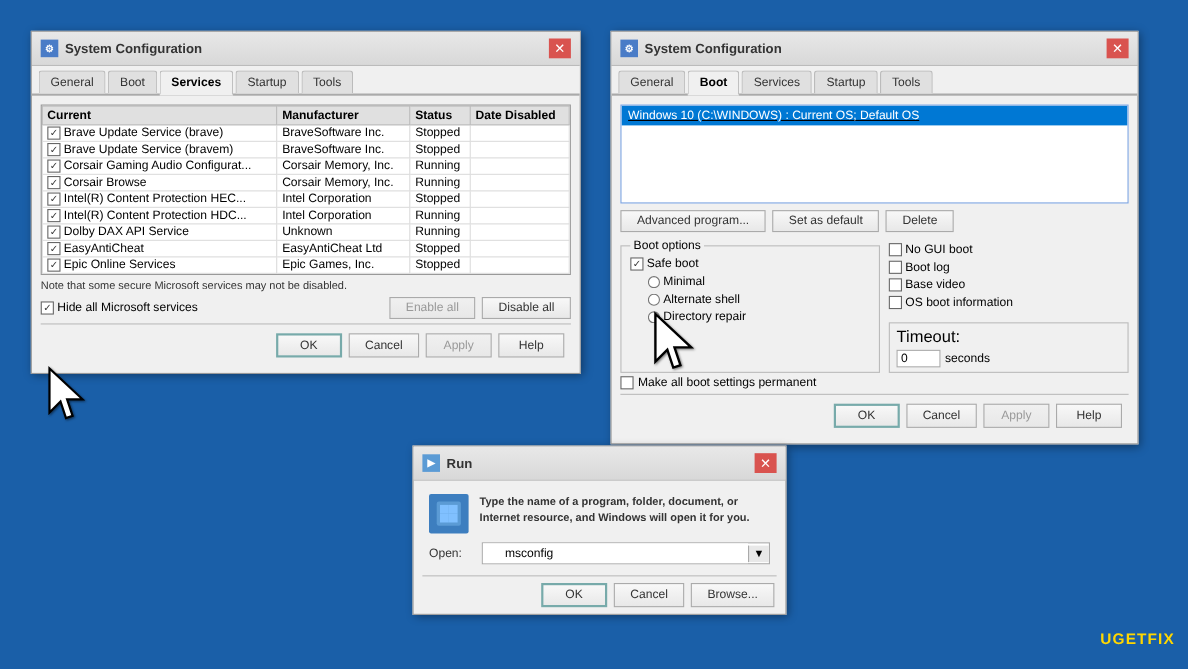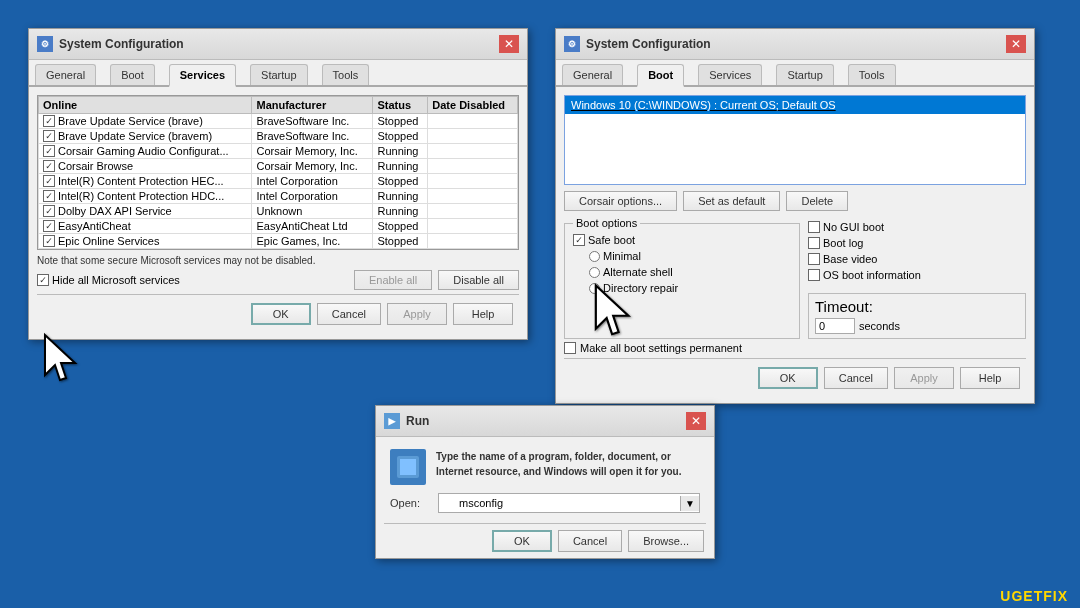--- a/index.html
+++ b/index.html
@@ -63,21 +63,21 @@
       align-items: center;
       justify-content: center;
     }
 
     
     .win-tabs {
       display: flex;
       border-bottom: 2px solid #aaa;
       background: #f0f0f0;
       padding: 4px 6px 0;
-      gap: 14px;
+      gap: 2px;
     }
 
     .win-tab {
       padding: 4px 10px;
       border: 1px solid #bbb;
       border-bottom: none;
       background: #e0e0e0;
       cursor: pointer;
       font-size: 11px;
       color: #333;
@@ -313,21 +313,21 @@
     
     .sep-line {
       border: none;
       border-top: 1px solid #bbb;
       margin: 4px 0;
     }
 
     
     .ugetfix-logo {
       position: absolute;
-      bottom: 4px;
+      bottom: 20px;
       right: 12px;
       color: white;
       font-size: 14px;
       font-weight: 700;
       letter-spacing: 1px;
     }
 
     .ugetfix-logo span {
       color: #ffd700;
     }
@@ -362,21 +362,21 @@
     <div class="win-tab active">Services</div>
     <div class="win-tab">Startup</div>
     <div class="win-tab">Tools</div>
   </div>
   <div class="win-content">
     <div class="table-container">
       <div class="table-scroll">
         <table class="services-table">
           <thead>
             <tr>
-              <th>Online</th>
+              <th>Current</th>
               <th>Manufacturer</th>
               <th>Status</th>
               <th>Date Disabled</th>
             </tr>
           </thead>
           <tbody id="services-tbody">
           <tr>
       <td>
         <div class="cb-wrap">
           <div class="cb checked"></div>
@@ -521,21 +521,21 @@
     <div class="win-tab active">Boot</div>
     <div class="win-tab">Services</div>
     <div class="win-tab">Startup</div>
     <div class="win-tab">Tools</div>
   </div>
   <div class="win-content">
     <div class="boot-list-box">
       <div class="boot-list-item selected">Windows 10 (C:\WINDOWS) : Current OS; Default OS</div>
     </div>
     <div style="display:flex; gap:6px; margin-top:6px;">
-      <button class="win-btn">Corsair options...</button>
+      <button class="win-btn">Advanced program...</button>
       <button class="win-btn">Set as default</button>
       <button class="win-btn">Delete</button>
     </div>
 
     <div style="display:flex; gap:8px; margin-top:6px;">
 
       <div class="boot-options-group" style="flex:1; position:relative;">
         <span class="boot-options-label">Boot options</span>
         <div style="display:flex; flex-direction:column; gap:4px; margin-top:4px;">
           <div class="cb-wrap">

